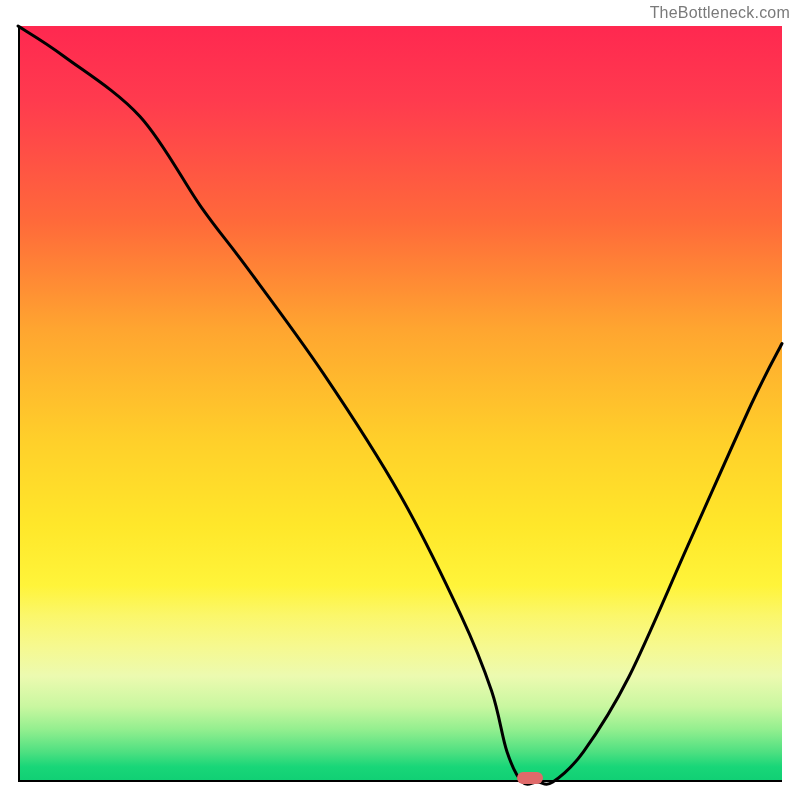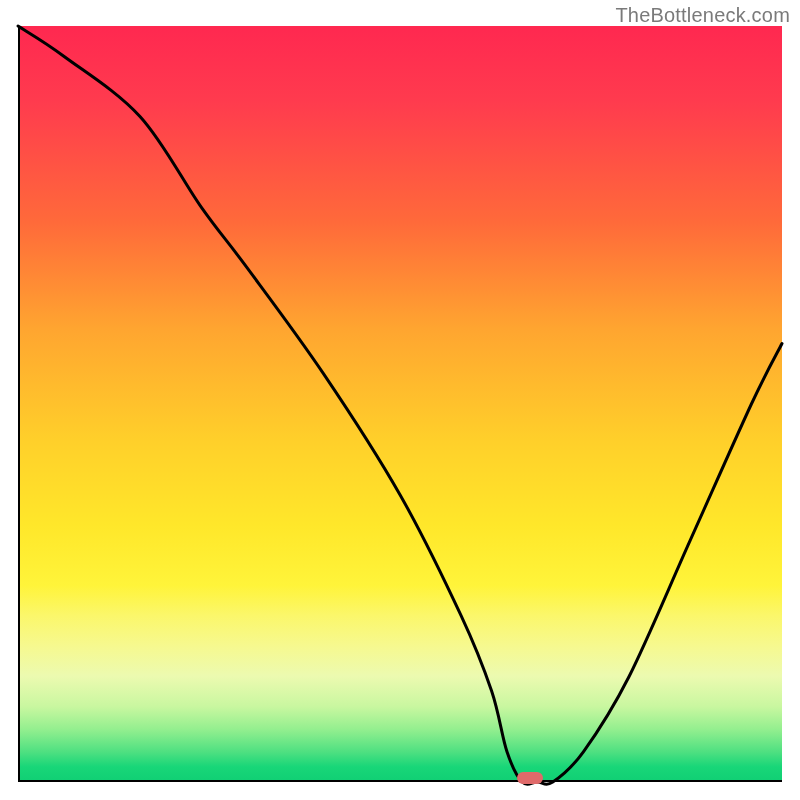--- a/index.html
+++ b/index.html
@@ -12,21 +12,21 @@
   }
   .container {
     position: relative;
     width: 800px;
     height: 800px;
   }
   .watermark {
     position: absolute;
     top: 4px;
     right: 10px;
-    font-size: 20px;
+    font-size: 16px;
     color: #7a7a7a;
     font-weight: 500;
     letter-spacing: 0.2px;
     z-index: 10;
   }
   .plot-area {
     position: absolute;
     left: 18px;
     top: 26px;
     width: 764px;

